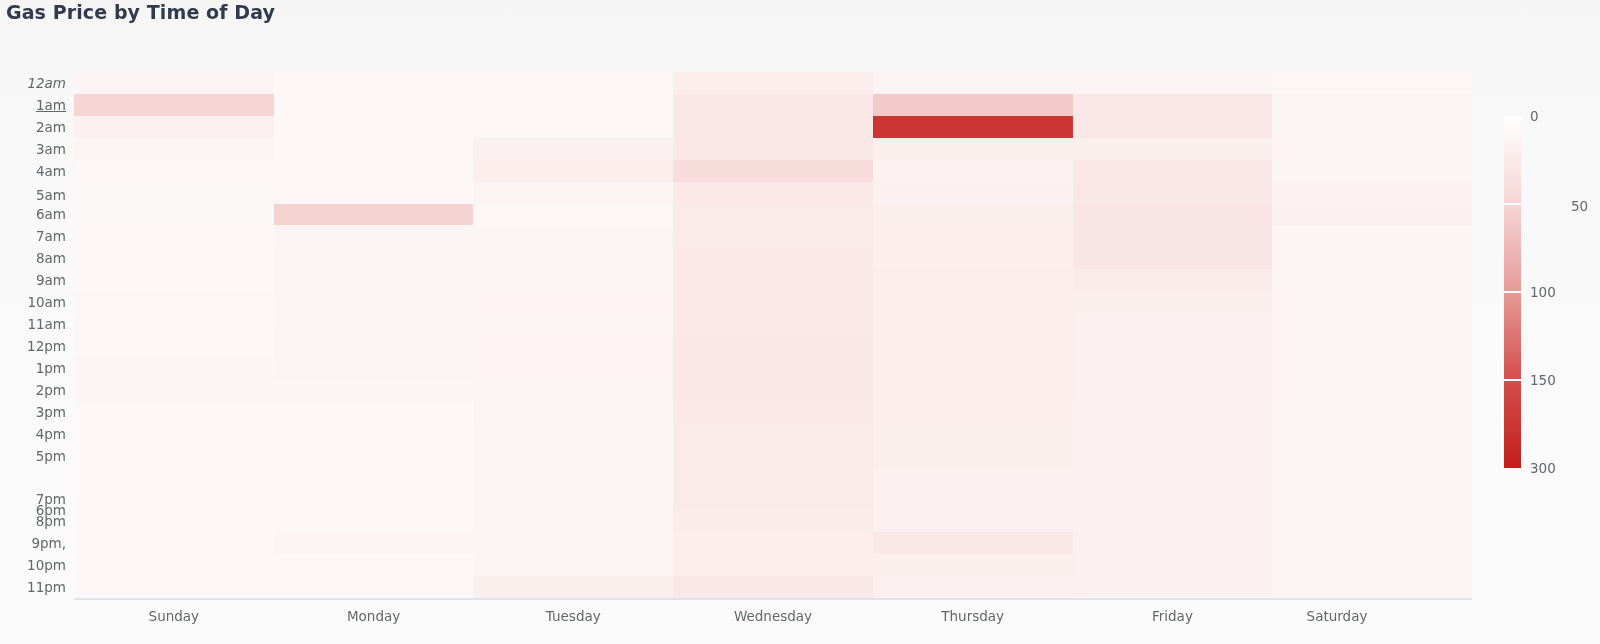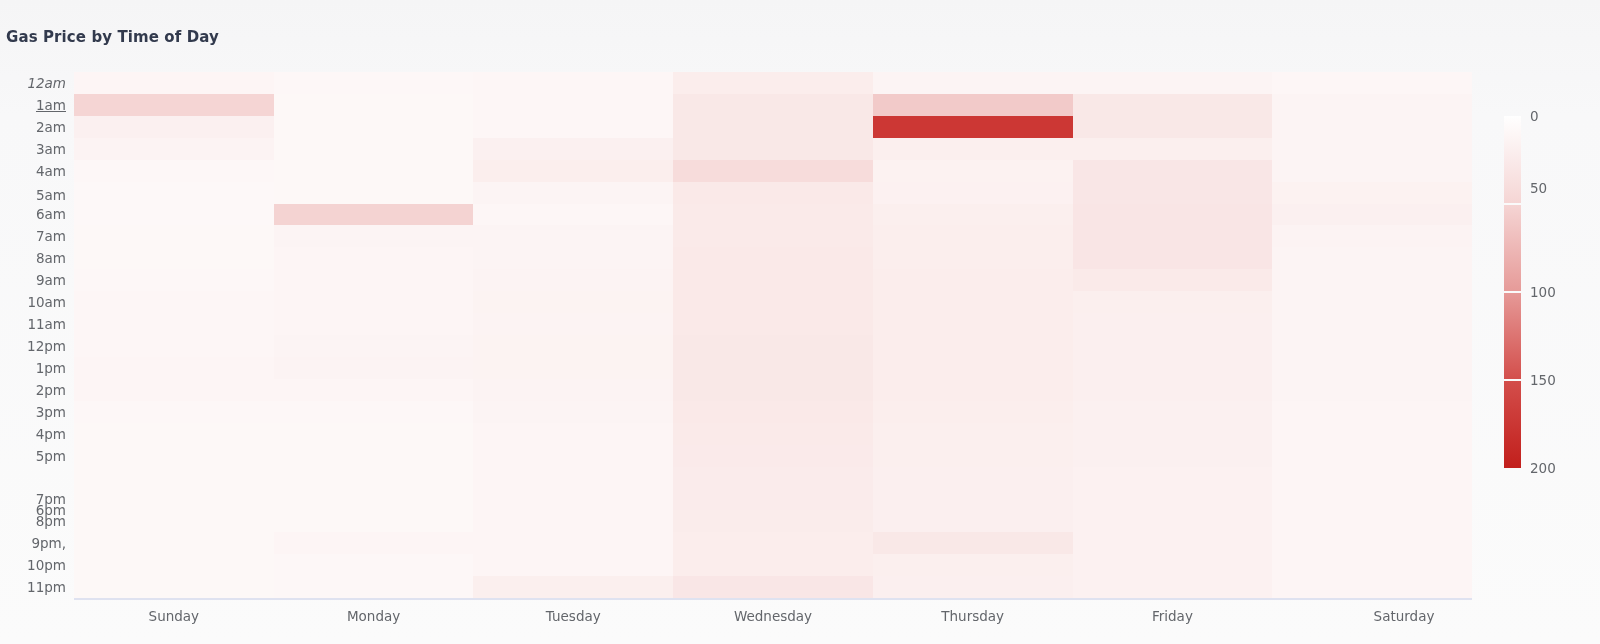--- a/index.html
+++ b/index.html
@@ -17,22 +17,22 @@
   #chart-root {
     position: absolute;
     left: 0; top: 0;
     width: 1600px;
     height: 644px;
     background: linear-gradient(180deg, #f5f5f6 0%, #f8f8f9 18%, #fbfbfb 100%);
   }
   #chart-title {
     position: absolute;
     left: 6px;
-    top: 28px;
-    font-size: 15px;
+    top: 1px;
+    font-size: 19px;
     font-weight: bold;
     color: #323a4d;
     letter-spacing: 0.1px;
     white-space: nowrap;
   }
   
   #plot-area {
     position: absolute;
     left: 74px;
     top: 72px;
@@ -347,33 +347,33 @@
     </div>
 
   <div id="x-axis-line"></div>
   <div id="x-axis">
       <div class="x-tick-label" style="left: 99.8571px;">Sunday</div>
       <div class="x-tick-label" style="left: 299.571px;">Monday</div>
       <div class="x-tick-label" style="left: 499.286px;">Tuesday</div>
       <div class="x-tick-label" style="left: 699px;">Wednesday</div>
       <div class="x-tick-label" style="left: 898.714px;">Thursday</div>
       <div class="x-tick-label" style="left: 1098.43px;">Friday</div>
-      <div class="x-tick-label" style="left: 1330px;">Saturday</div>
+      <div class="x-tick-label" style="left: 1263px;">Saturday</div>
     </div>
 
   <div id="colorbar-group">
     <div id="colorbar-track">
         <div class="cb-seg" style="top: 0px; height: 88px; background: linear-gradient(rgb(255, 255, 255), rgb(245, 213, 212));"></div>
         <div class="cb-seg" style="top: 88px; height: 88px; background: linear-gradient(rgb(245, 213, 212), rgb(230, 154, 152));"></div>
         <div class="cb-gap" style="top: 87px;"></div>
         <div class="cb-seg" style="top: 176px; height: 88px; background: linear-gradient(rgb(230, 154, 152), rgb(211, 78, 75));"></div>
         <div class="cb-gap" style="top: 175px;"></div>
         <div class="cb-seg" style="top: 264px; height: 88px; background: linear-gradient(rgb(211, 78, 75), rgb(194, 31, 28));"></div>
         <div class="cb-gap" style="top: 263px;"></div>
       </div>
   <div class="cb-tick-label" style="top: 16px;">0</div>
-      <div class="cb-tick-label" style="top: 88px;">50</div>
+      <div class="cb-tick-label" style="top: 106px; margin-left: 41px;">50</div>
       <div class="cb-tick-label" style="top: 192px;">100</div>
       <div class="cb-tick-label" style="top: 280px;">150</div>
-      <div class="cb-tick-label" style="top: 368px;">200</div>
+      <div class="cb-tick-label" style="top: 368px;">300</div>
     </div>
 
 </div>
 
 </body></html>

